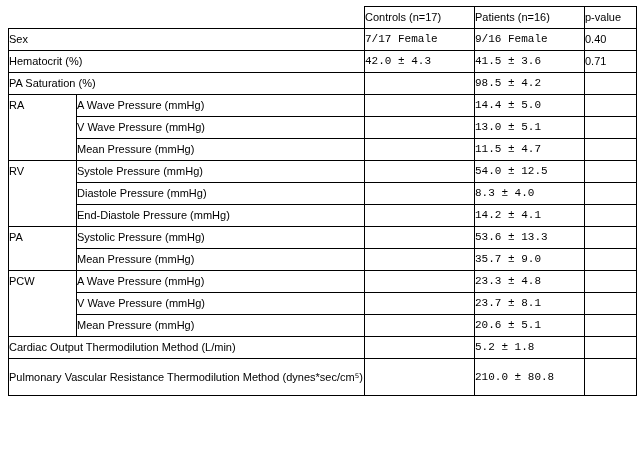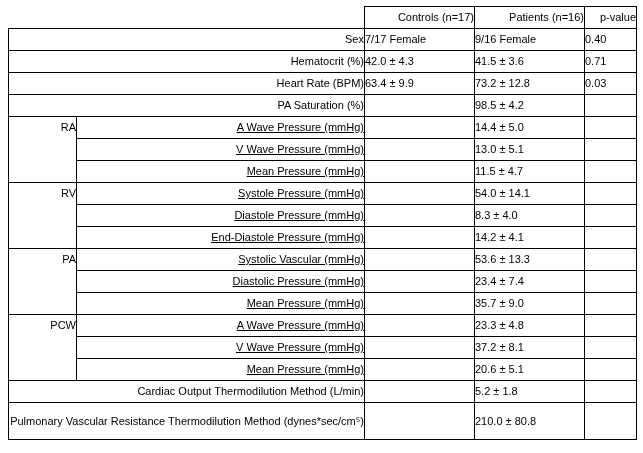--- a/index.html
+++ b/index.html
@@ -38,48 +38,48 @@
   
   col.c-label   { width: 68px; }
   col.c-sub     { width: 288px; }
   col.c-ctrl    { width: 110px; }
   col.c-pat     { width: 110px; }
   col.c-p       { width: 52px; }
 
   .hdr-row td {
     border: 1px solid #000000;
     font-weight: bold;
-    text-align: right;
+    text-align: left;
     height: 21px;
     padding: 1px 4px;
   }
   .hdr-blank {
     border: none !important;
   }
   .cell {
     border: 1px solid #000000;
     height: 21px;
     padding: 1px 5px;
   }
   .cell.tall {
     height: 36px;
   }
   .lbl {
     font-weight: bold;
-    text-align: right;
+    text-align: left;
   }
   .sublbl {
     font-weight: bold;
-    text-align: right;
+    text-align: left;
     padding-left: 14px;
-    text-decoration: underline;
   }
   .num {
     text-align: left;
     padding-left: 6px;
+    font-family: Liberation Mono, monospace;
   }
   .pval {
     text-align: left;
     padding-right: 6px;
   }
   .no-bottom { border-bottom: none; }
   .no-top { border-top: none; }
 </style>
 </head>
 <body>
@@ -110,26 +110,20 @@
       </tr>
 
 
       <tr>
         <td class="cell lbl" colspan="2">Hematocrit (%)</td>
         <td class="cell num">42.0 ± 4.3</td>
         <td class="cell num">41.5 ± 3.6</td>
         <td class="cell pval">0.71</td>
       </tr>
 
-      <tr>
-        <td class="cell lbl" colspan="2">Heart Rate (BPM)</td>
-        <td class="cell num">63.4 ± 9.9</td>
-        <td class="cell num">73.2 ± 12.8</td>
-        <td class="cell pval">0.03</td>
-      </tr>
 
       <tr>
         <td class="cell lbl" colspan="2">PA Saturation (%)</td>
         <td class="cell num"></td>
         <td class="cell num">98.5 ± 4.2</td>
         <td class="cell pval"></td>
       </tr>
 
       <tr>
         <td class="cell lbl no-bottom">RA</td>
@@ -150,50 +144,43 @@
         <td class="cell sublbl">Mean Pressure (mmHg)</td>
         <td class="cell num"></td>
         <td class="cell num">11.5 ± 4.7</td>
         <td class="cell pval"></td>
       </tr>
 
       <tr>
         <td class="cell lbl no-bottom">RV</td>
         <td class="cell sublbl">Systole Pressure (mmHg)</td>
         <td class="cell num"></td>
-        <td class="cell num">54.0 ± 14.1</td>
+        <td class="cell num">54.0 ± 12.5</td>
         <td class="cell pval"></td>
       </tr>
       <tr>
         <td class="cell lbl no-bottom no-top"></td>
         <td class="cell sublbl">Diastole Pressure (mmHg)</td>
         <td class="cell num"></td>
         <td class="cell num">8.3 ± 4.0</td>
         <td class="cell pval"></td>
       </tr>
       <tr>
         <td class="cell lbl no-top"></td>
         <td class="cell sublbl">End-Diastole Pressure (mmHg)</td>
         <td class="cell num"></td>
         <td class="cell num">14.2 ± 4.1</td>
         <td class="cell pval"></td>
       </tr>
 
       <tr>
         <td class="cell lbl no-bottom">PA</td>
-        <td class="cell sublbl">Systolic Vascular (mmHg)</td>
+        <td class="cell sublbl">Systolic Pressure (mmHg)</td>
         <td class="cell num"></td>
         <td class="cell num">53.6 ± 13.3</td>
-        <td class="cell pval"></td>
-      </tr>
-      <tr>
-        <td class="cell lbl no-bottom no-top"></td>
-        <td class="cell sublbl">Diastolic Pressure (mmHg)</td>
-        <td class="cell num"></td>
-        <td class="cell num">23.4 ± 7.4</td>
         <td class="cell pval"></td>
       </tr>
       <tr>
         <td class="cell lbl no-top"></td>
         <td class="cell sublbl">Mean Pressure (mmHg)</td>
         <td class="cell num"></td>
         <td class="cell num">35.7 ± 9.0</td>
         <td class="cell pval"></td>
       </tr>
 
@@ -201,21 +188,21 @@
         <td class="cell lbl no-bottom">PCW</td>
         <td class="cell sublbl">A Wave Pressure (mmHg)</td>
         <td class="cell num"></td>
         <td class="cell num">23.3 ± 4.8</td>
         <td class="cell pval"></td>
       </tr>
       <tr>
         <td class="cell lbl no-bottom no-top"></td>
         <td class="cell sublbl">V Wave Pressure (mmHg)</td>
         <td class="cell num"></td>
-        <td class="cell num">37.2 ± 8.1</td>
+        <td class="cell num">23.7 ± 8.1</td>
         <td class="cell pval"></td>
       </tr>
       <tr>
         <td class="cell lbl no-top"></td>
         <td class="cell sublbl">Mean Pressure (mmHg)</td>
         <td class="cell num"></td>
         <td class="cell num">20.6 ± 5.1</td>
         <td class="cell pval"></td>
       </tr>
 

